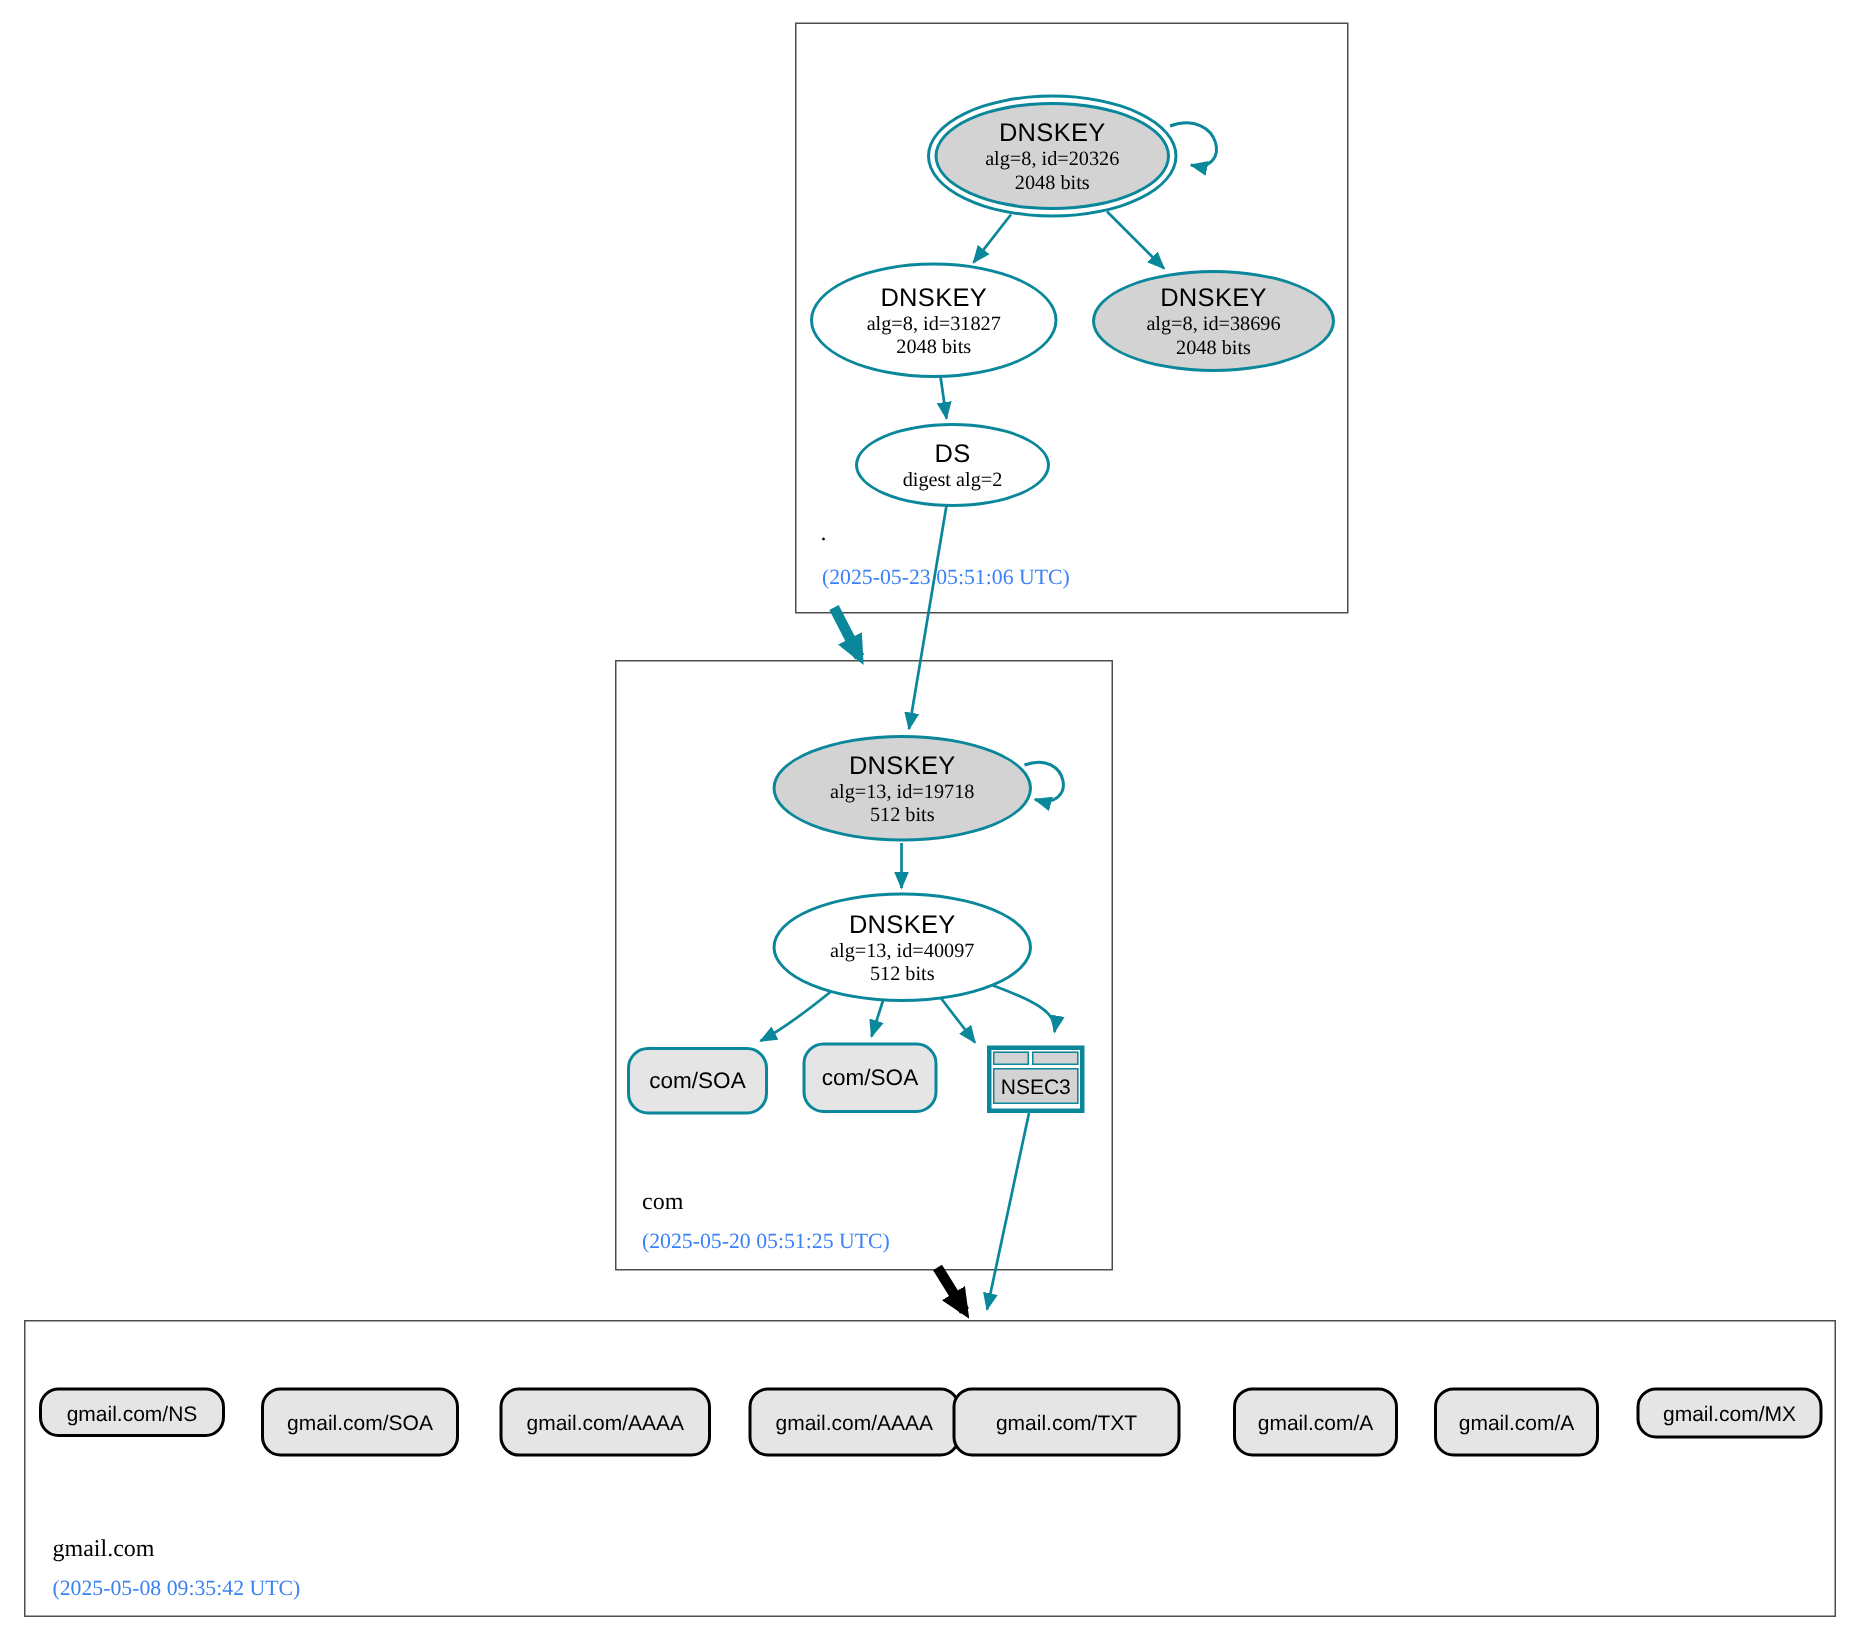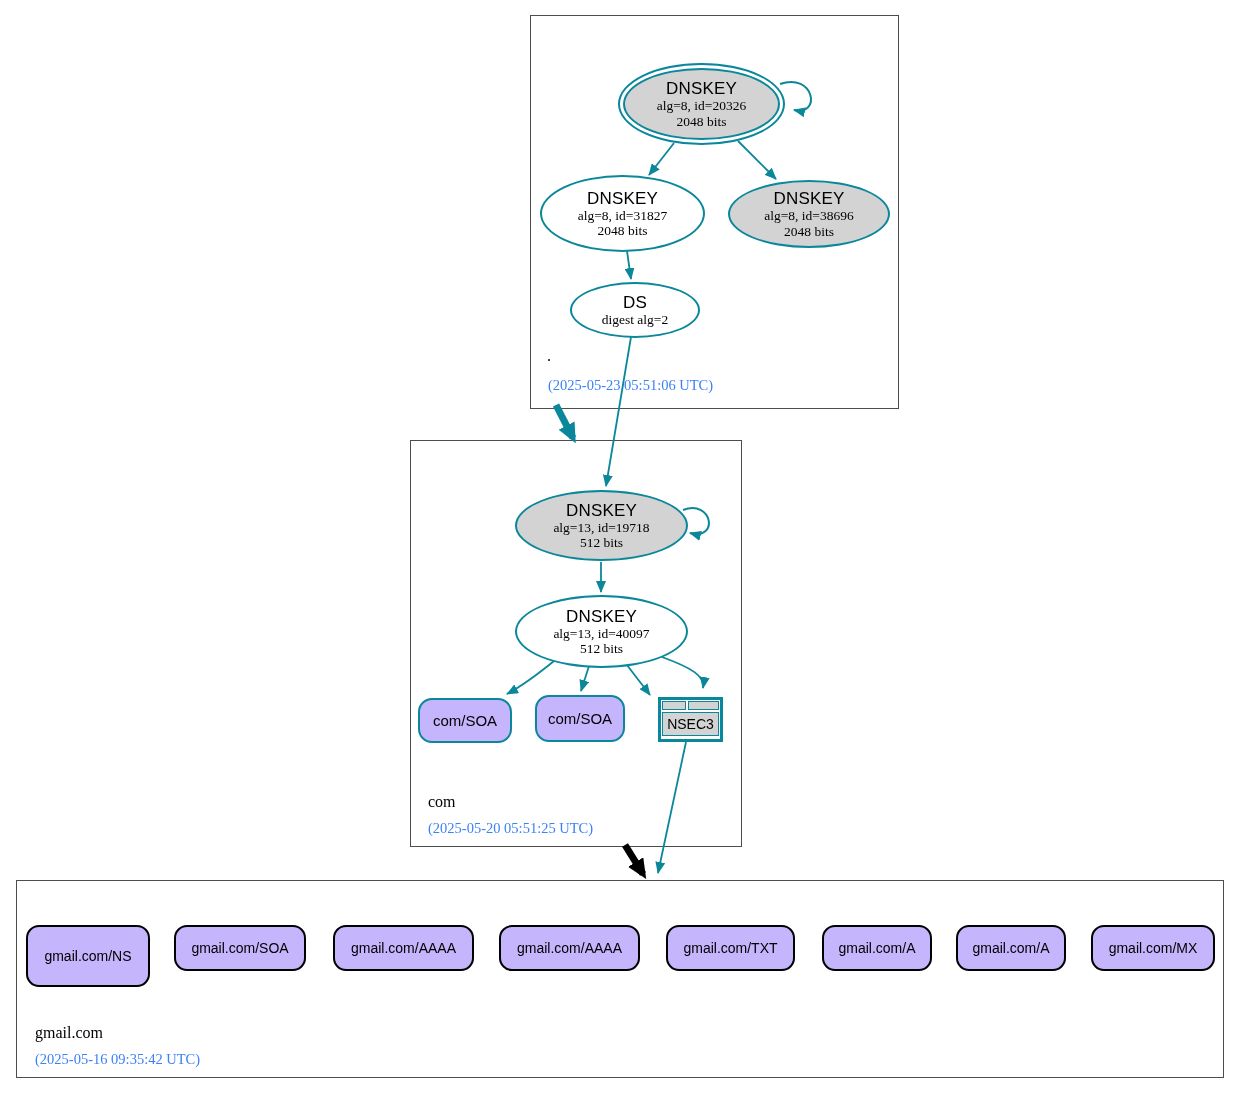--- a/index.html
+++ b/index.html
@@ -9,21 +9,21 @@
   .zone-label{position:absolute;font-family:"Liberation Serif",serif;font-size:16px;color:#000;white-space:nowrap;}
   .zone-ts{position:absolute;font-family:"Liberation Serif",serif;font-size:14.5px;color:#3b82f6;white-space:nowrap;}
   svg.edges{position:absolute;left:0;top:0;pointer-events:none;}
   .ellipse{position:absolute;border:2px solid #0a879a;border-radius:50%;box-sizing:border-box;
            display:flex;align-items:center;justify-content:center;background:#fff;}
   .ellipse.gray{background:#d3d3d3;}
   .ring{position:absolute;inset:3px;border:2px solid #0a879a;border-radius:50%;background:#d3d3d3;}
   .nlabel{position:relative;text-align:center;line-height:1.12;z-index:2;}
   .ntitle{font-size:17px;letter-spacing:.2px;}
   .ndetail{font-family:"Liberation Serif",serif;font-size:13.5px;}
-  .rrset{position:absolute;border:2px solid #0a879a;border-radius:14px;background:#c4b5fd;box-sizing:border-box;
+  .rrset{position:absolute;border:2px solid #0a879a;border-radius:14px;background:#e5e5e5;box-sizing:border-box;
          display:flex;align-items:center;justify-content:center;font-size:15px;}
   .rrset.insecure{border-color:#000;border-radius:13px;font-size:14px;}
   .nsec3{position:absolute;border:3px solid #0a879a;background:#fff;box-sizing:border-box;padding:1px;}
   .nsec3-cells{display:flex;gap:2px;height:9px;}
   .nsec3-cells .cell{border:1.5px solid #0a879a;background:#d3d3d3;box-sizing:border-box;}
   .nsec3-cells .cell.c1{width:42%;}
   .nsec3-cells .cell.c2{flex:1;}
   .nsec3-body{margin-top:2px;border:1.5px solid #0a879a;background:#d3d3d3;height:22px;
               display:flex;align-items:center;justify-content:center;font-size:14px;}
 </style>
@@ -37,21 +37,21 @@
     <div class="zone-ts" style="left:17px;top:361px;">(2025-05-23 05:51:06 UTC)</div>
   </div>
 
   <div class="zone-box" style="left:410px;top:440px;width:332px;height:407px;">
     <div class="zone-label" style="left:17px;top:352px;">com</div>
     <div class="zone-ts" style="left:17px;top:379px;">(2025-05-20 05:51:25 UTC)</div>
   </div>
 
   <div class="zone-box" style="left:16px;top:880px;width:1208px;height:198px;">
     <div class="zone-label" style="left:18px;top:143px;">gmail.com</div>
-    <div class="zone-ts" style="left:18px;top:170px;">(2025-05-16 09:35:42 UTC)</div>
+    <div class="zone-ts" style="left:18px;top:170px;">(2025-05-08 09:35:42 UTC)</div>
   </div>
 
   <svg class="edges" width="1240" height="1094" viewBox="0 0 1240 1094">
     <defs>
       <marker id="arrT" markerUnits="userSpaceOnUse" markerWidth="12" markerHeight="10" refX="11" refY="5" orient="auto">
           <path d="M0,0 L12,5 L0,10 z" fill="#0a879a"></path>
         </marker>
       <marker id="arrTL" markerUnits="userSpaceOnUse" markerWidth="20" markerHeight="18" refX="14" refY="9" orient="auto">
           <path d="M0,0 L20,9 L0,18 z" fill="#0a879a"></path>
         </marker>
@@ -135,38 +135,38 @@
   </div>
 
   <div class="nsec3" style="left:658px;top:697px;width:65px;height:45px;">
     <div class="nsec3-cells">
       <span class="cell c1"></span>
       <span class="cell c2"></span>
     </div>
     <div class="nsec3-body">NSEC3</div>
   </div>
 
-  <div class="rrset insecure" style="left:26px;top:925px;width:124px;height:62px;">
+  <div class="rrset insecure" style="left:26px;top:925px;width:124px;height:33px;">
     <span>gmail.com/NS</span>
   </div>
   <div class="rrset insecure" style="left:174px;top:925px;width:132px;height:46px;">
     <span>gmail.com/SOA</span>
   </div>
   <div class="rrset insecure" style="left:333px;top:925px;width:141px;height:46px;">
     <span>gmail.com/AAAA</span>
   </div>
   <div class="rrset insecure" style="left:499px;top:925px;width:141px;height:46px;">
     <span>gmail.com/AAAA</span>
   </div>
-  <div class="rrset insecure" style="left:666px;top:925px;width:129px;height:46px;">
+  <div class="rrset insecure" style="left:635px;top:925px;width:152px;height:46px;">
     <span>gmail.com/TXT</span>
   </div>
   <div class="rrset insecure" style="left:822px;top:925px;width:110px;height:46px;">
     <span>gmail.com/A</span>
   </div>
   <div class="rrset insecure" style="left:956px;top:925px;width:110px;height:46px;">
     <span>gmail.com/A</span>
   </div>
-  <div class="rrset insecure" style="left:1091px;top:925px;width:124px;height:46px;">
+  <div class="rrset insecure" style="left:1091px;top:925px;width:124px;height:34px;">
     <span>gmail.com/MX</span>
   </div>
 
 </div>
 
 </body></html>

